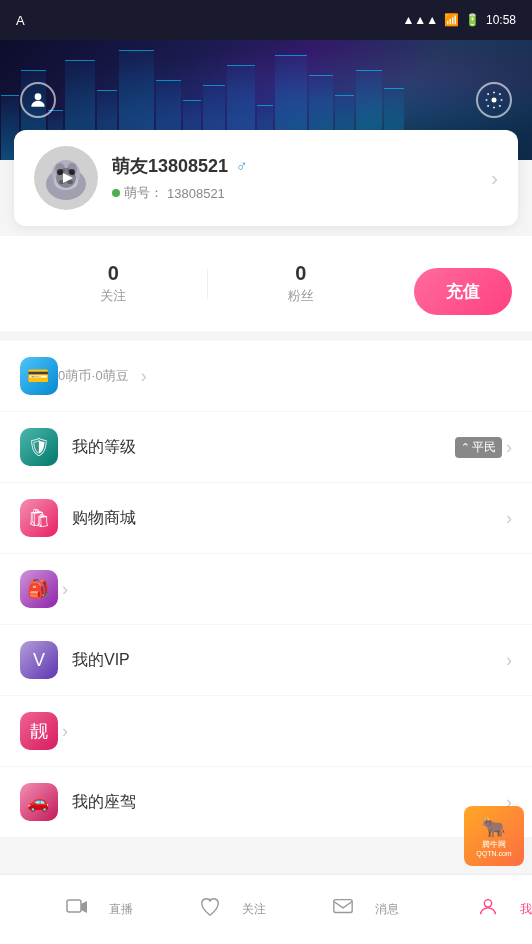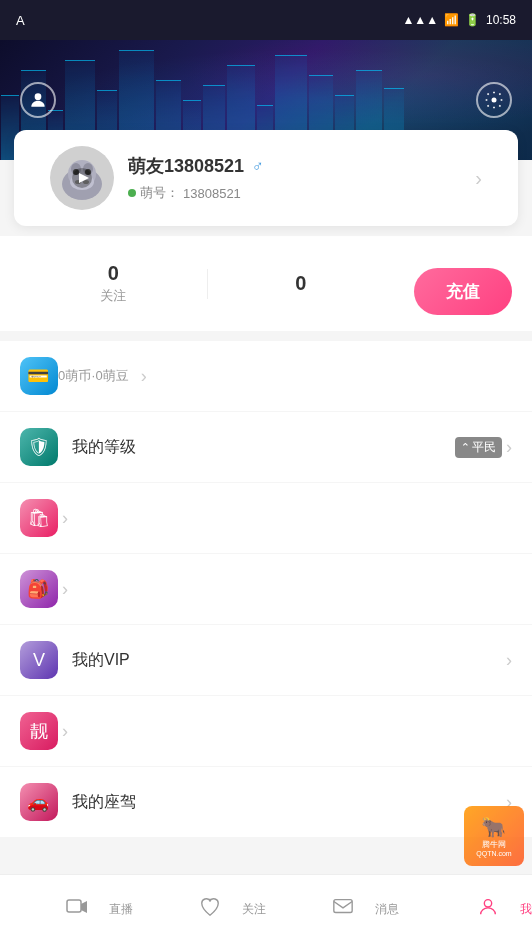--- a/index.html
+++ b/index.html
@@ -85,21 +85,21 @@
       font-size: 16px;
       z-index: 2;
     }
 
     
     .profile-card {
       background: white;
       margin: 0 14px;
       margin-top: -30px;
       border-radius: 12px;
-      padding: 16px 36px;
+      padding: 16px 20px;
       display: flex;
       align-items: center;
       box-shadow: 0 2px 12px rgba(0,0,0,0.08);
       position: relative;
       z-index: 3;
     }
     .avatar {
       width: 64px;
       height: 64px;
       border-radius: 50%;
@@ -389,38 +389,40 @@
 </div>
 
 <div class="stats-row">
   <div class="stat-item">
     <div class="stat-number">0</div>
     <div class="stat-label">关注</div>
   </div>
   <div class="stat-divider"></div>
   <div class="stat-item">
     <div class="stat-number">0</div>
+    <div class="stat-label">粉丝</div>
   </div>
   <button class="recharge-btn">充值</button>
 </div>
 
 <div class="menu-section" id="menu-container">
 <div class="menu-item">
       <div class="menu-icon-wrap icon-blue">💳</div>
       <span class="menu-value">0萌币·0萌豆</span>
       <span class="menu-chevron">›</span>
     </div>
     <div class="menu-item">
       <div class="menu-icon-wrap icon-teal">🛡</div>
       <span class="menu-label">我的等级</span>
       <span class="menu-badge"><span style="font-size:11px;">⌃</span>平民</span>
       <span class="menu-chevron">›</span>
     </div>
     <div class="menu-item">
       <div class="menu-icon-wrap icon-pink">🛍</div>
+      <span class="menu-label">购物商城</span>
       <span class="menu-chevron">›</span>
     </div>
     <div class="menu-item">
       <div class="menu-icon-wrap icon-purple">🎒</div>
       <span class="menu-chevron">›</span>
     </div>
     <div class="menu-item">
       <div class="menu-icon-wrap icon-violet">V</div>
       <span class="menu-label">我的VIP</span>
       <span class="menu-chevron">›</span>

